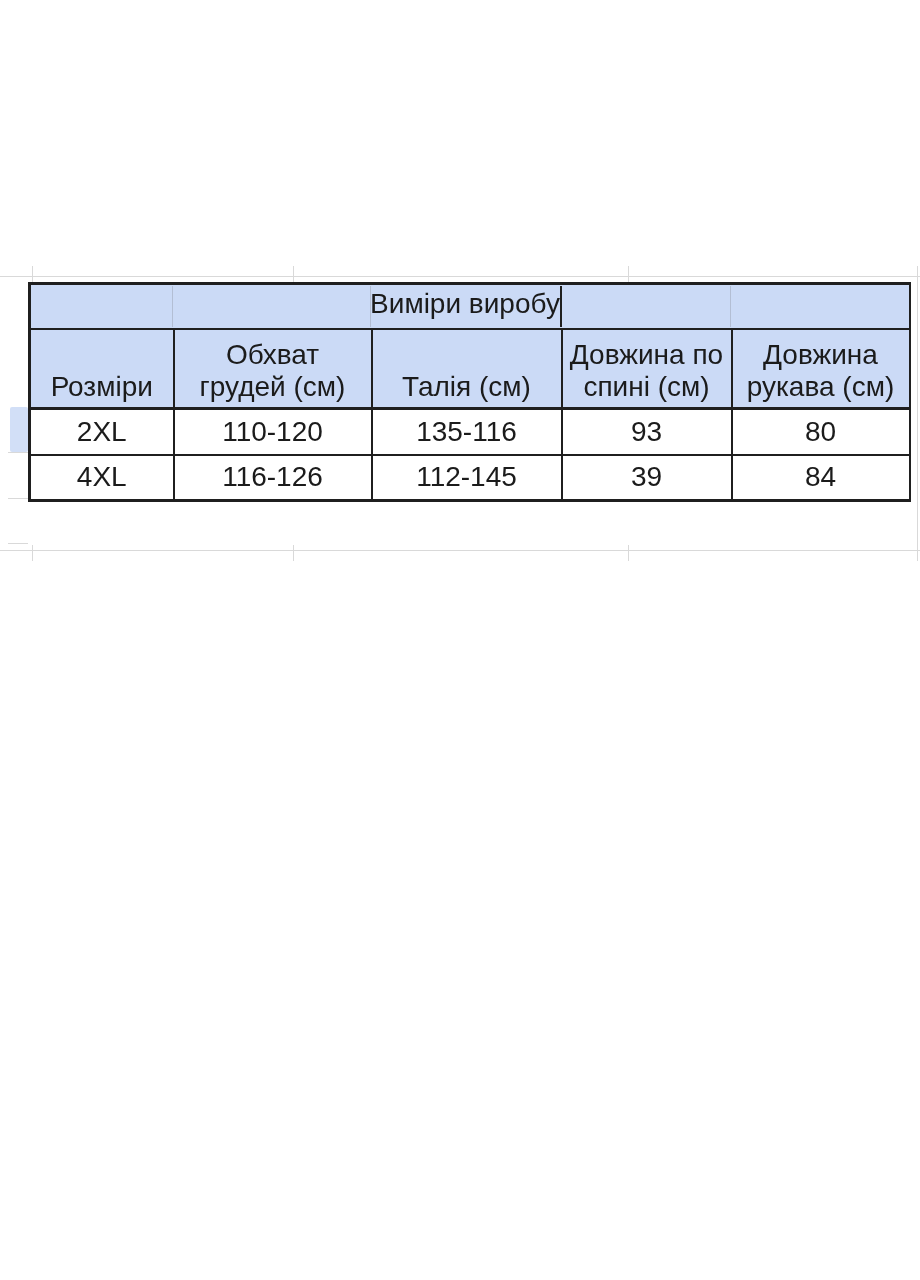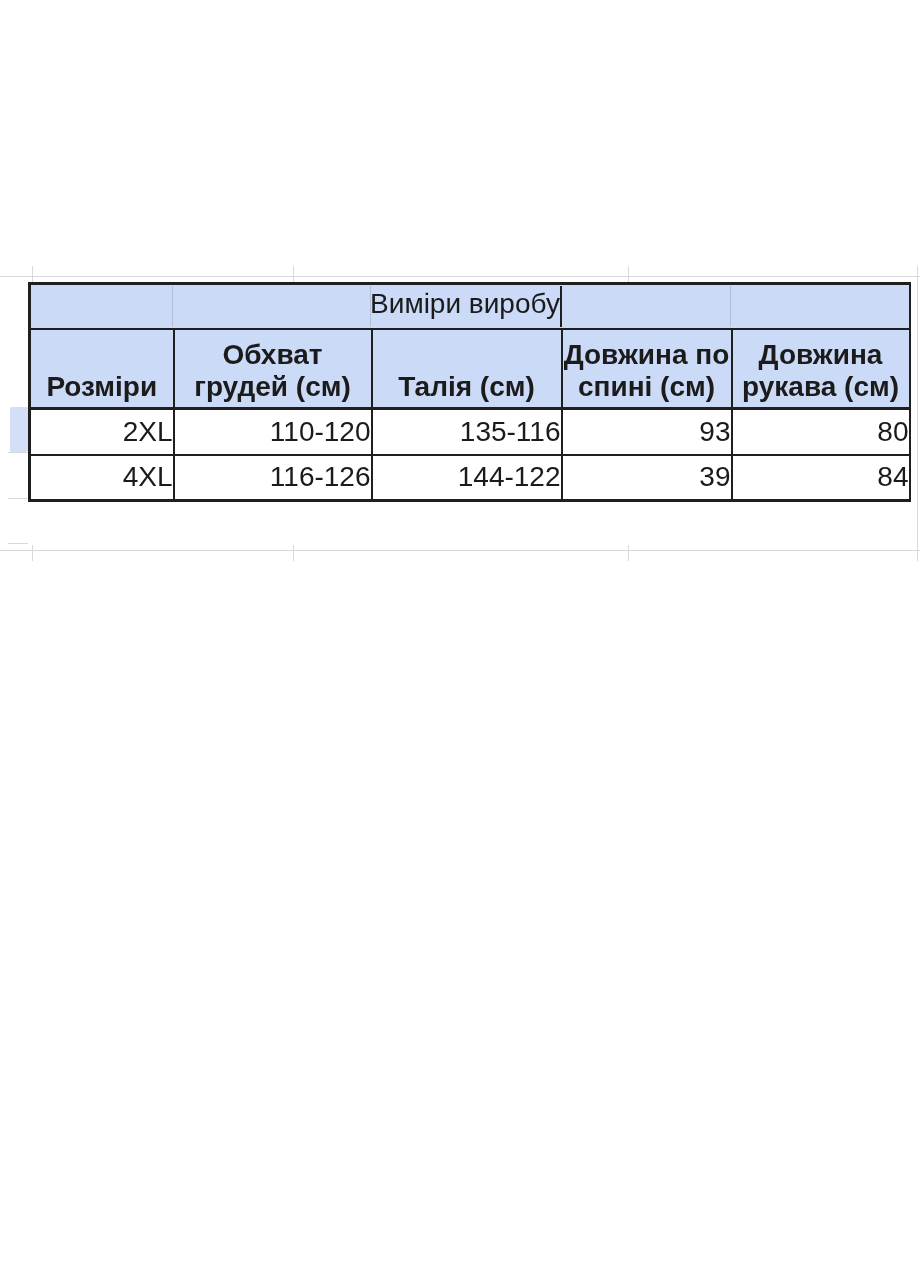--- a/index.html
+++ b/index.html
@@ -56,26 +56,24 @@
     position:absolute;left:339px;width:190px;bottom:7px;
     text-align:center;white-space:nowrap;
   }
   .r-head th{
     background:var(--blue);
     vertical-align:bottom;
     padding-bottom:5px;
     line-height:1.12;
     white-space:pre-line;
     border-bottom-width:3px;
-    font-weight:bold;
   }
   .r-data td{
     background:#ffffff;
     vertical-align:middle;
-    text-align:right;
   }
 </style>
 </head>
 <body>
 
 <div class="canvas">
 
   <div class="gl h" style="left:0;top:276px;width:920px;"></div>
   <div class="gl h" style="left:0;top:550px;width:920px;"></div>
   <div class="gl v" style="left:32px;top:266px;height:16px;"></div>
@@ -129,19 +127,19 @@
       <td>110-120</td>
       <td>135-116</td>
       <td>93</td>
       <td>80</td>
     </tr>
 
 
     <tr class="r-data">
       <td>4XL</td>
       <td>116-126</td>
-      <td>144-122</td>
+      <td>112-145</td>
       <td>39</td>
       <td>84</td>
     </tr>
   </tbody>
     </table>
 </div>
 
 </body></html>

